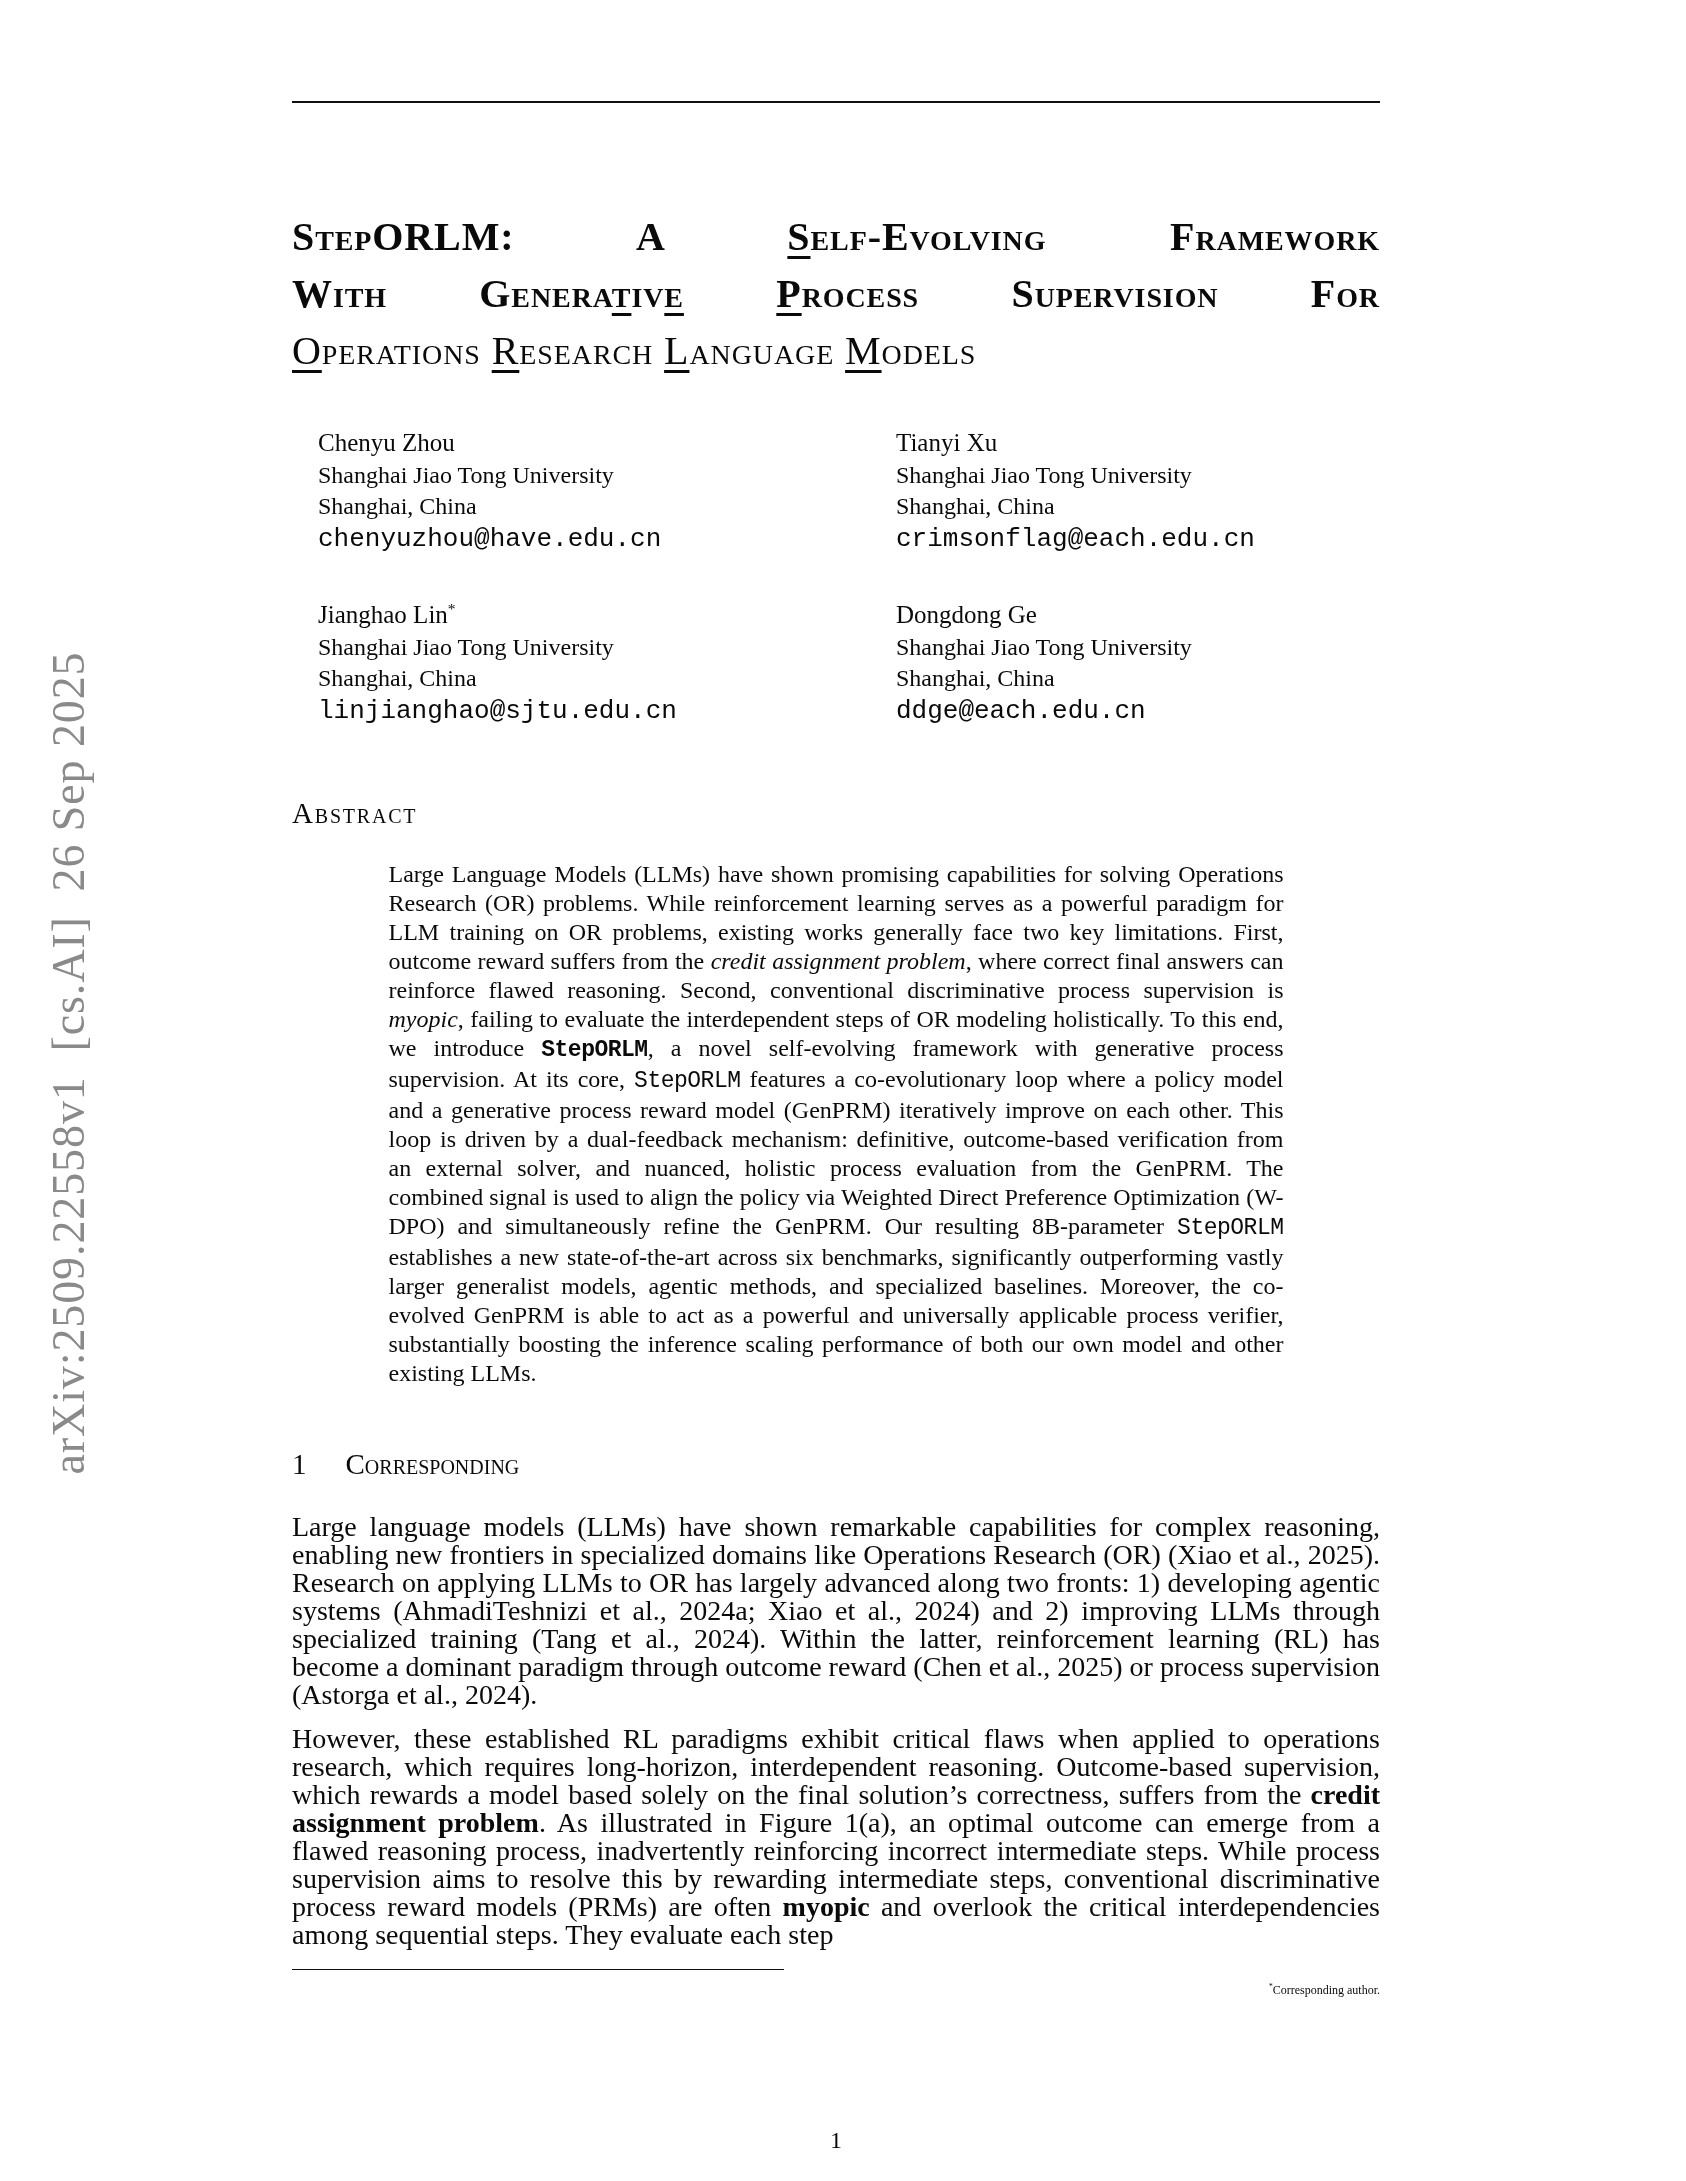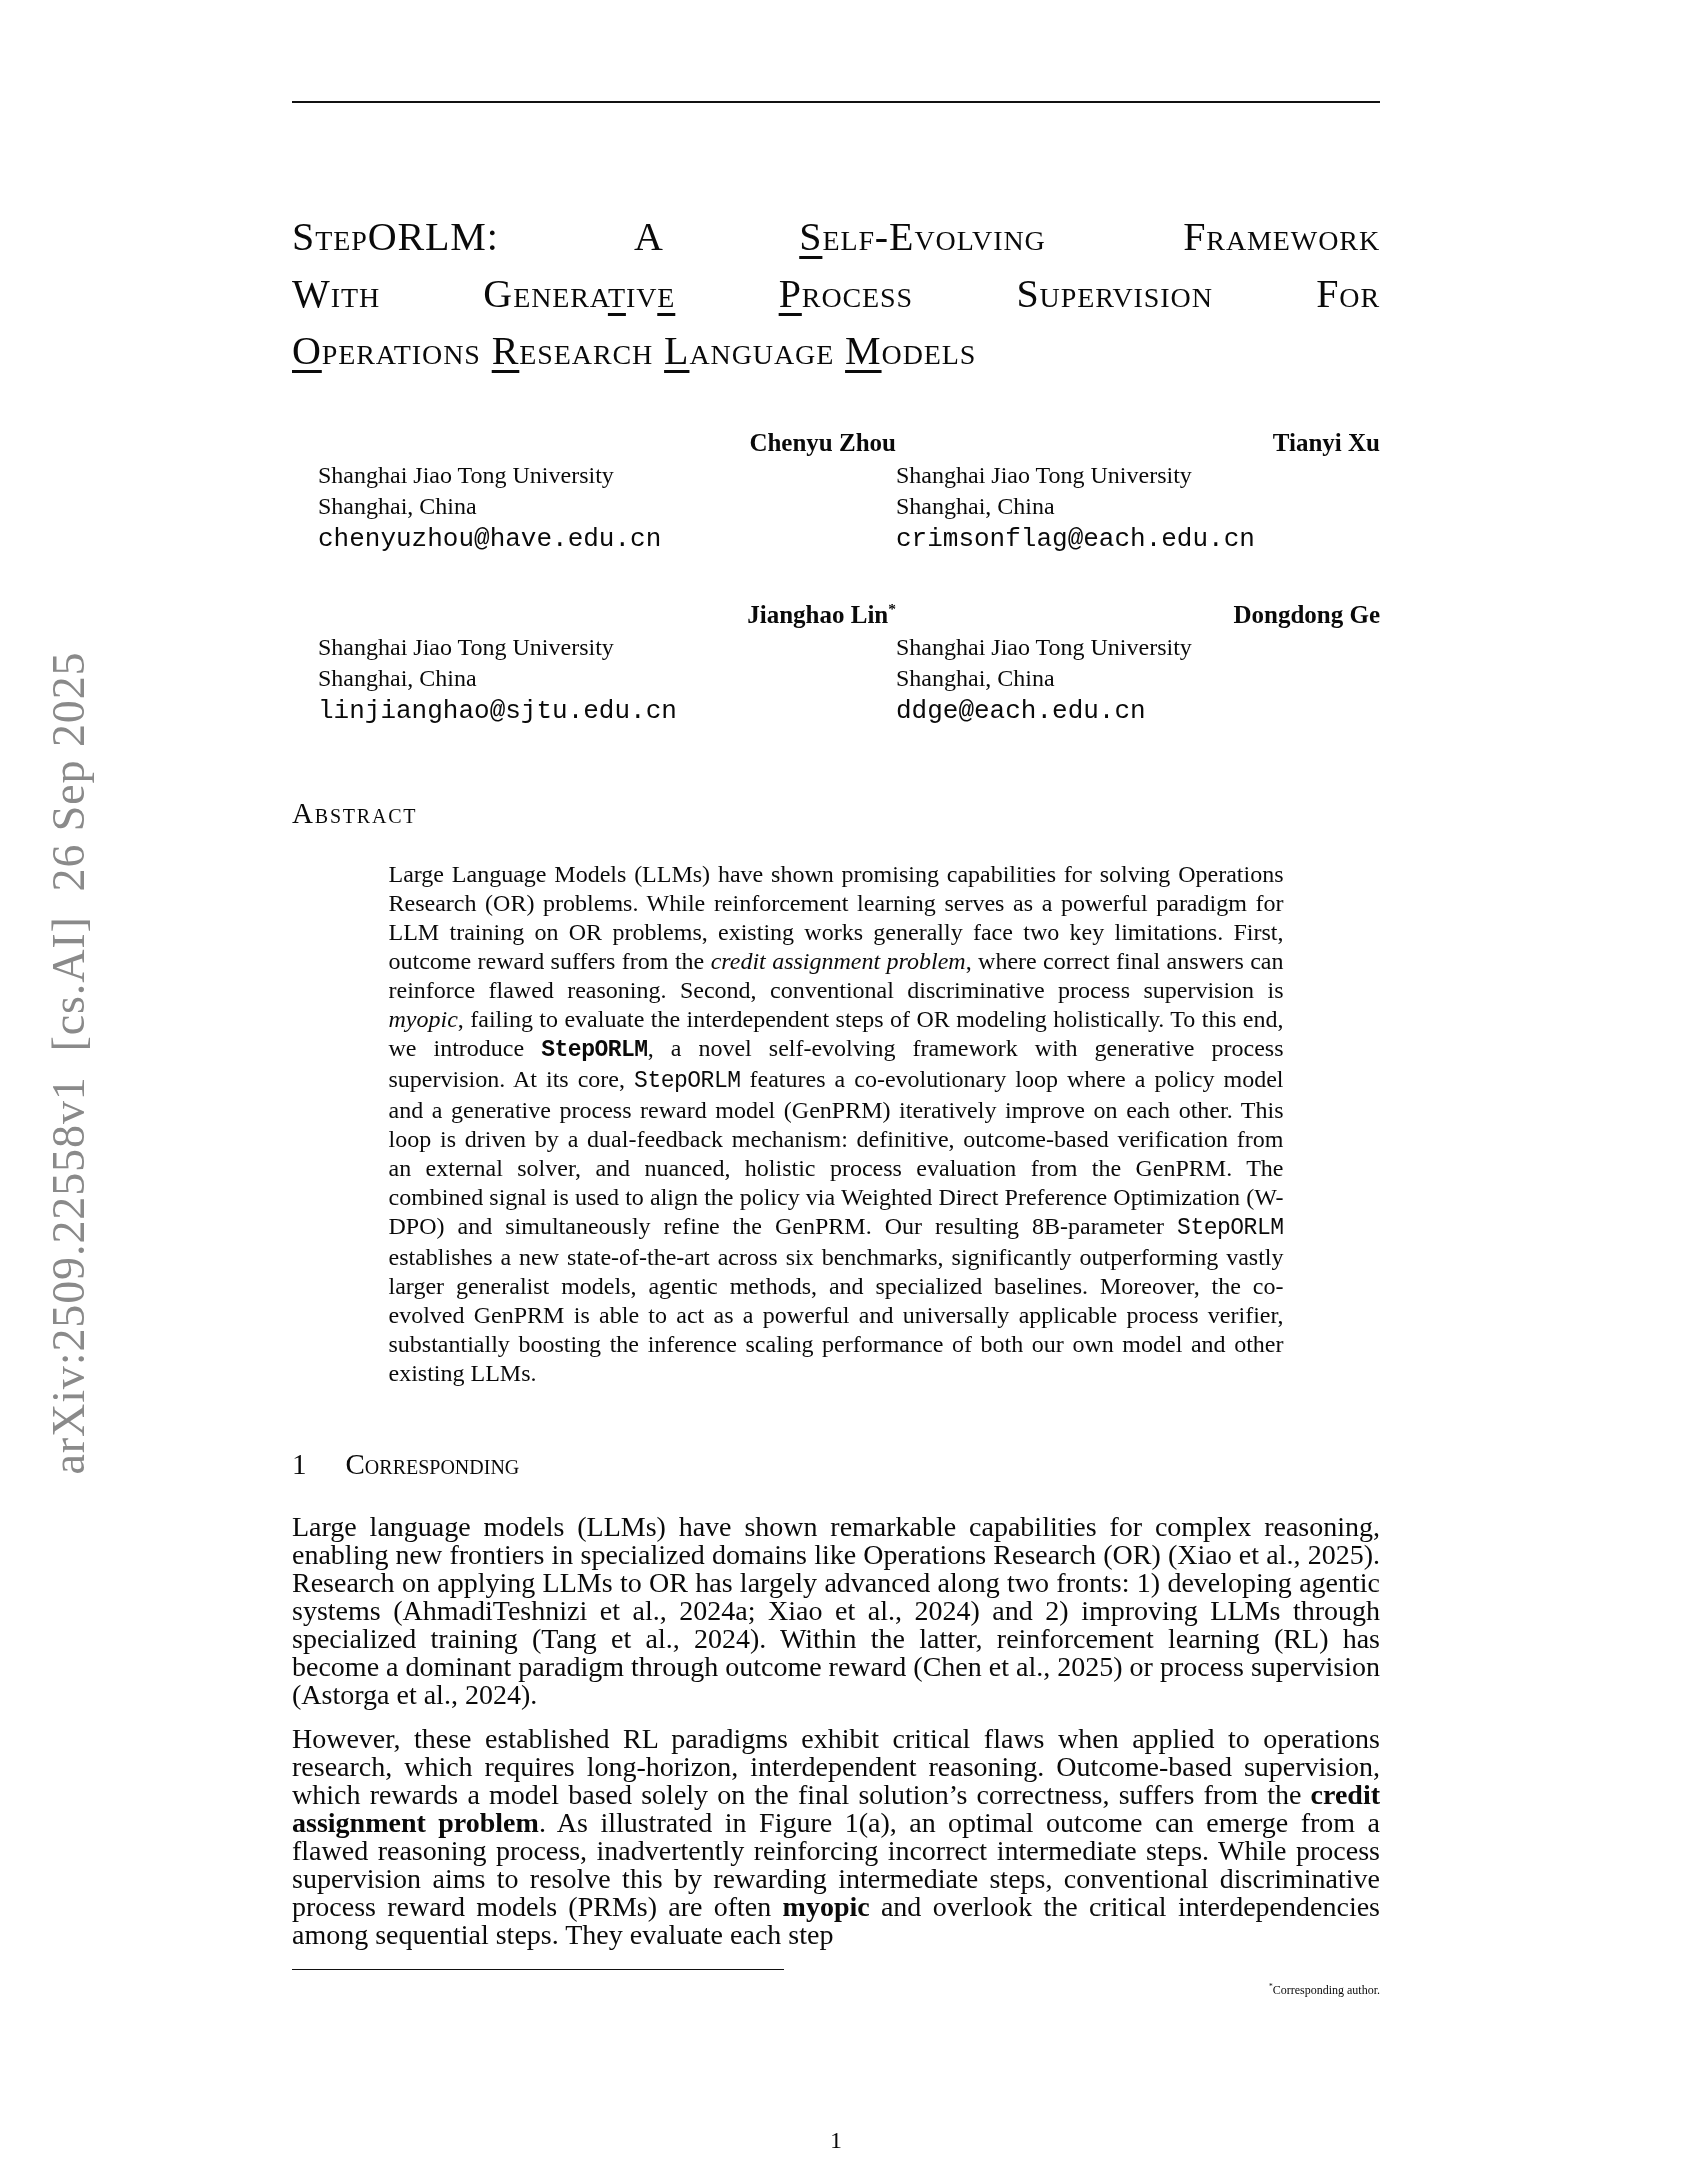--- a/index.html
+++ b/index.html
@@ -34,32 +34,32 @@
     border-top: 2.8px solid #111;
     height: 0;
   }
   .paper-title {
     margin-top: 105px;
     font-size: 40px;
     line-height: 57px;
     font-variant: small-caps;
     letter-spacing: 0.9px;
   }
-  .paper-title .jline { text-align: justify; text-align-last: justify; }
+  .paper-title .jline { text-align: justify; text-align-last: justify; font-weight: bold; }
   .paper-title u { text-decoration-thickness: 2.8px; text-underline-offset: 6.4px; }
   .authors {
     margin-top: 46px;
     margin-left: 26px;
     display: grid;
     grid-template-columns: 578px 1fr;
     row-gap: 40px;
     font-size: 24px;
     line-height: 31px;
   }
-  .author-name { font-weight: bold; font-size: 25px; line-height: 35px; text-align: right; }
+  .author-name { font-weight: normal; font-size: 25px; line-height: 35px; }
   .author-email {
     font-family: "Liberation Mono", monospace;
     font-size: 26px;
     line-height: 35px;
     letter-spacing: 0px;
   }
   sup { font-size: 62%; vertical-align: super; line-height: 0; }
   .abstract-heading {
     margin-top: 66px;
     text-align: left;

